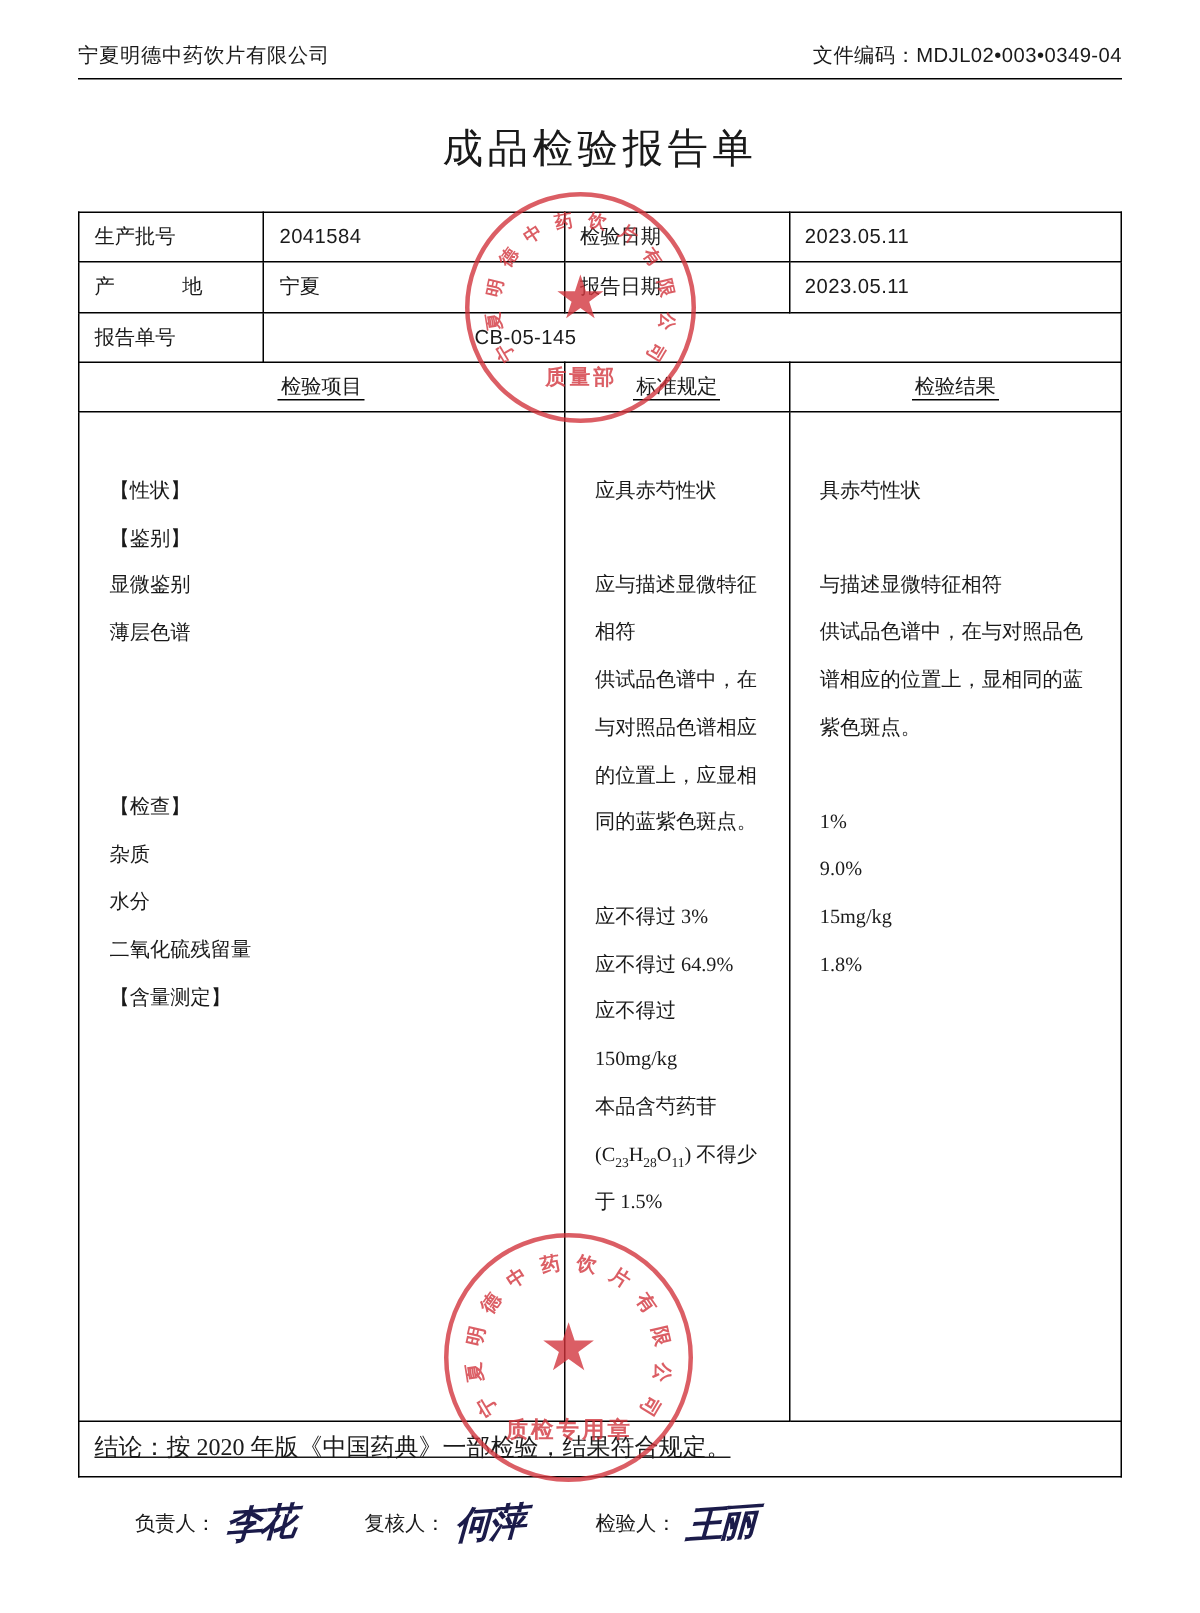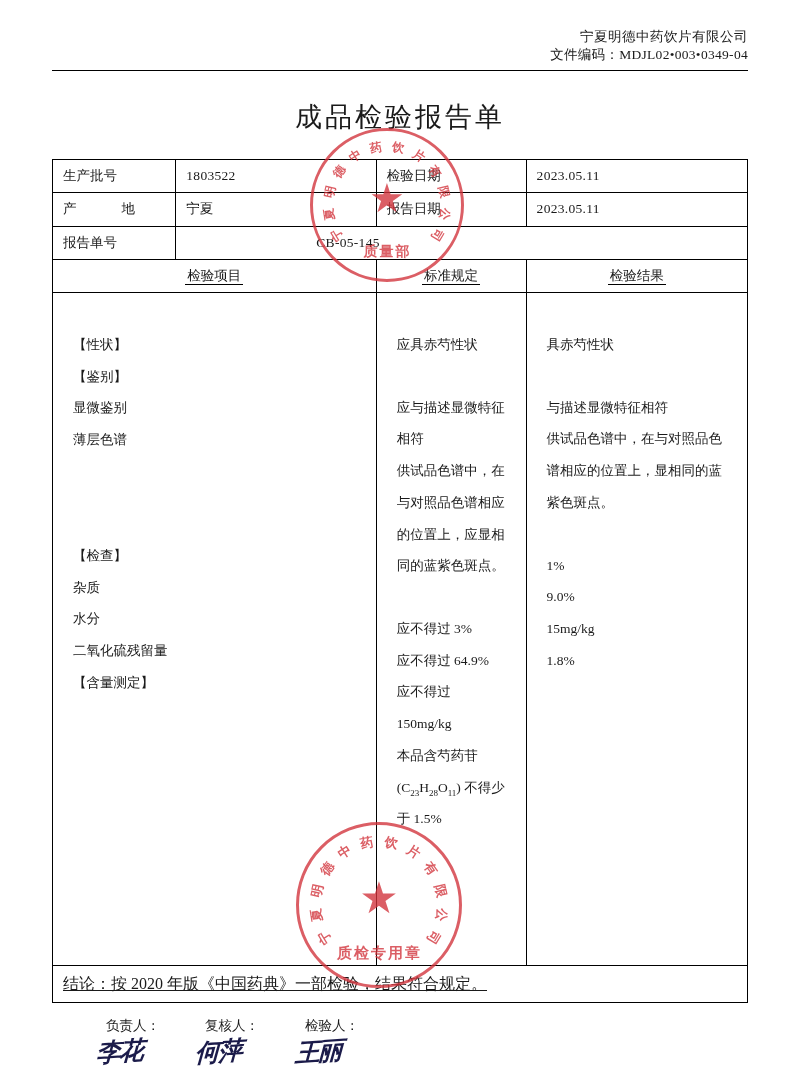--- a/index.html
+++ b/index.html
@@ -24,21 +24,20 @@
   }
 
   
   .header-row {
     display: flex;
     justify-content: space-between;
     align-items: flex-end;
     font-size: 13.5px;
     padding-bottom: 6px;
     border-bottom: 1px solid #000;
-    flex-direction: column;
   }
   .header-company { letter-spacing: 0.5px; }
   .header-docno { letter-spacing: 0.3px; }
 
   
   .title {
     text-align: center;
     font-size: 27px;
     font-weight: normal;
     letter-spacing: 3px;
@@ -60,21 +59,21 @@
     line-height: 1.5;
   }
   .lbl { width: 88px; white-space: nowrap; }
   .lbl-spread {
     display: inline-block;
     width: 72px;
     text-align: justify;
     text-align-last: justify;
   }
   .cell-val { }
-  .num { font-family: Liberation Serif, serif; letter-spacing: 0.3px; }
+  .num { font-family: Liberation Sans, sans-serif; letter-spacing: 0.3px; }
 
   
   .colhead {
     text-align: center;
     padding-top: 14px;
     padding-bottom: 12px;
   }
   .colhead span {
     border-bottom: 1px solid #000;
     padding: 0 2px 1px 2px;
@@ -105,22 +104,21 @@
   
   .sign-row {
     display: flex;
     align-items: center;
     margin-top: 14px;
     font-size: 13.5px;
     padding: 0 4px;
   }
   .sign-item {
     display: flex;
-    align-items: flex-end;
-    flex-direction: column;
+    align-items: center;
   }
   .sign-label { white-space: nowrap; }
   .sign-script {
     font-family: "Liberation Serif", serif;
     font-style: italic;
     font-size: 25px;
     color: #1b1b4a;
     margin: 0 18px 0 6px;
     transform: rotate(-4deg) skewX(-6deg);
     letter-spacing: -2px;
@@ -196,21 +194,21 @@
   <table class="doc">
     <colgroup>
       <col style="width:88px">
       <col style="width:143px">
       <col style="width:107px">
       <col style="width:158px">
     </colgroup>
     <tbody>
       <tr>
         <td class="lbl">生产批号</td>
-        <td class="cell-val num">1803522</td>
+        <td class="cell-val num">2041584</td>
         <td class="lbl">检验日期</td>
         <td class="cell-val num">2023.05.11</td>
       </tr>
       <tr>
         <td class="lbl"><span class="lbl-spread">产　地</span></td>
         <td class="cell-val">宁夏</td>
         <td class="lbl">报告日期</td>
         <td class="cell-val num">2023.05.11</td>
       </tr>
       <tr>

